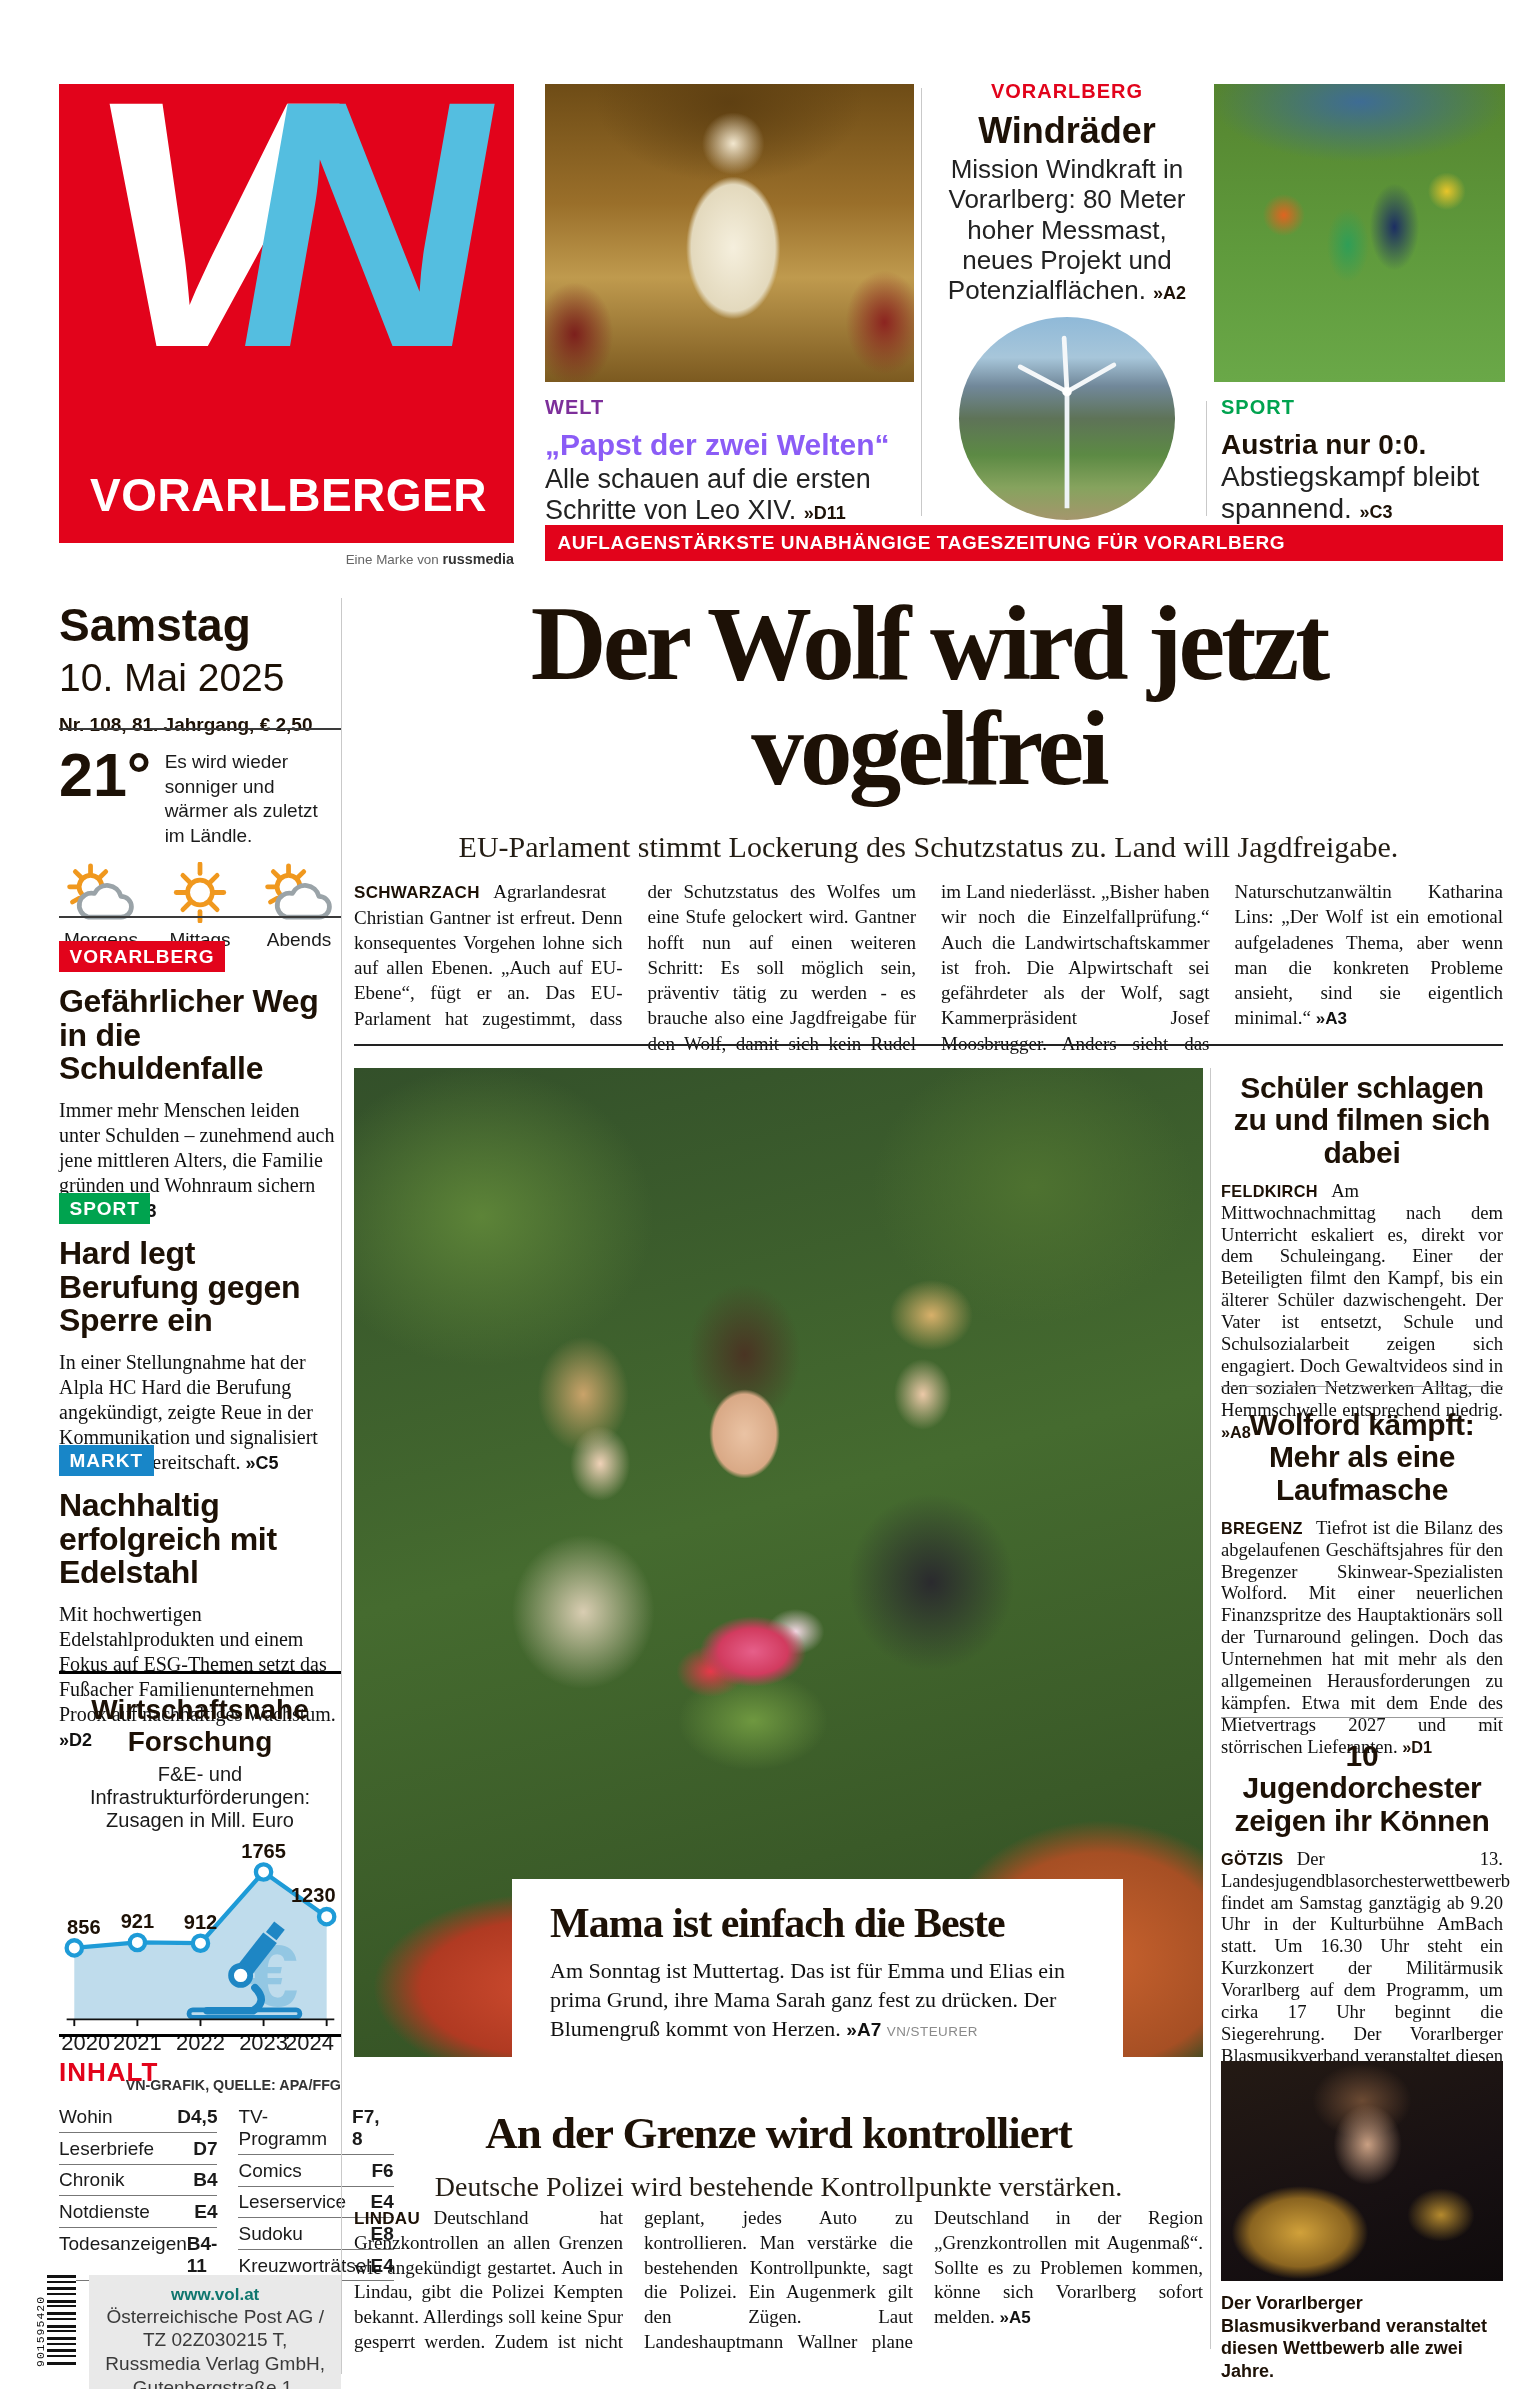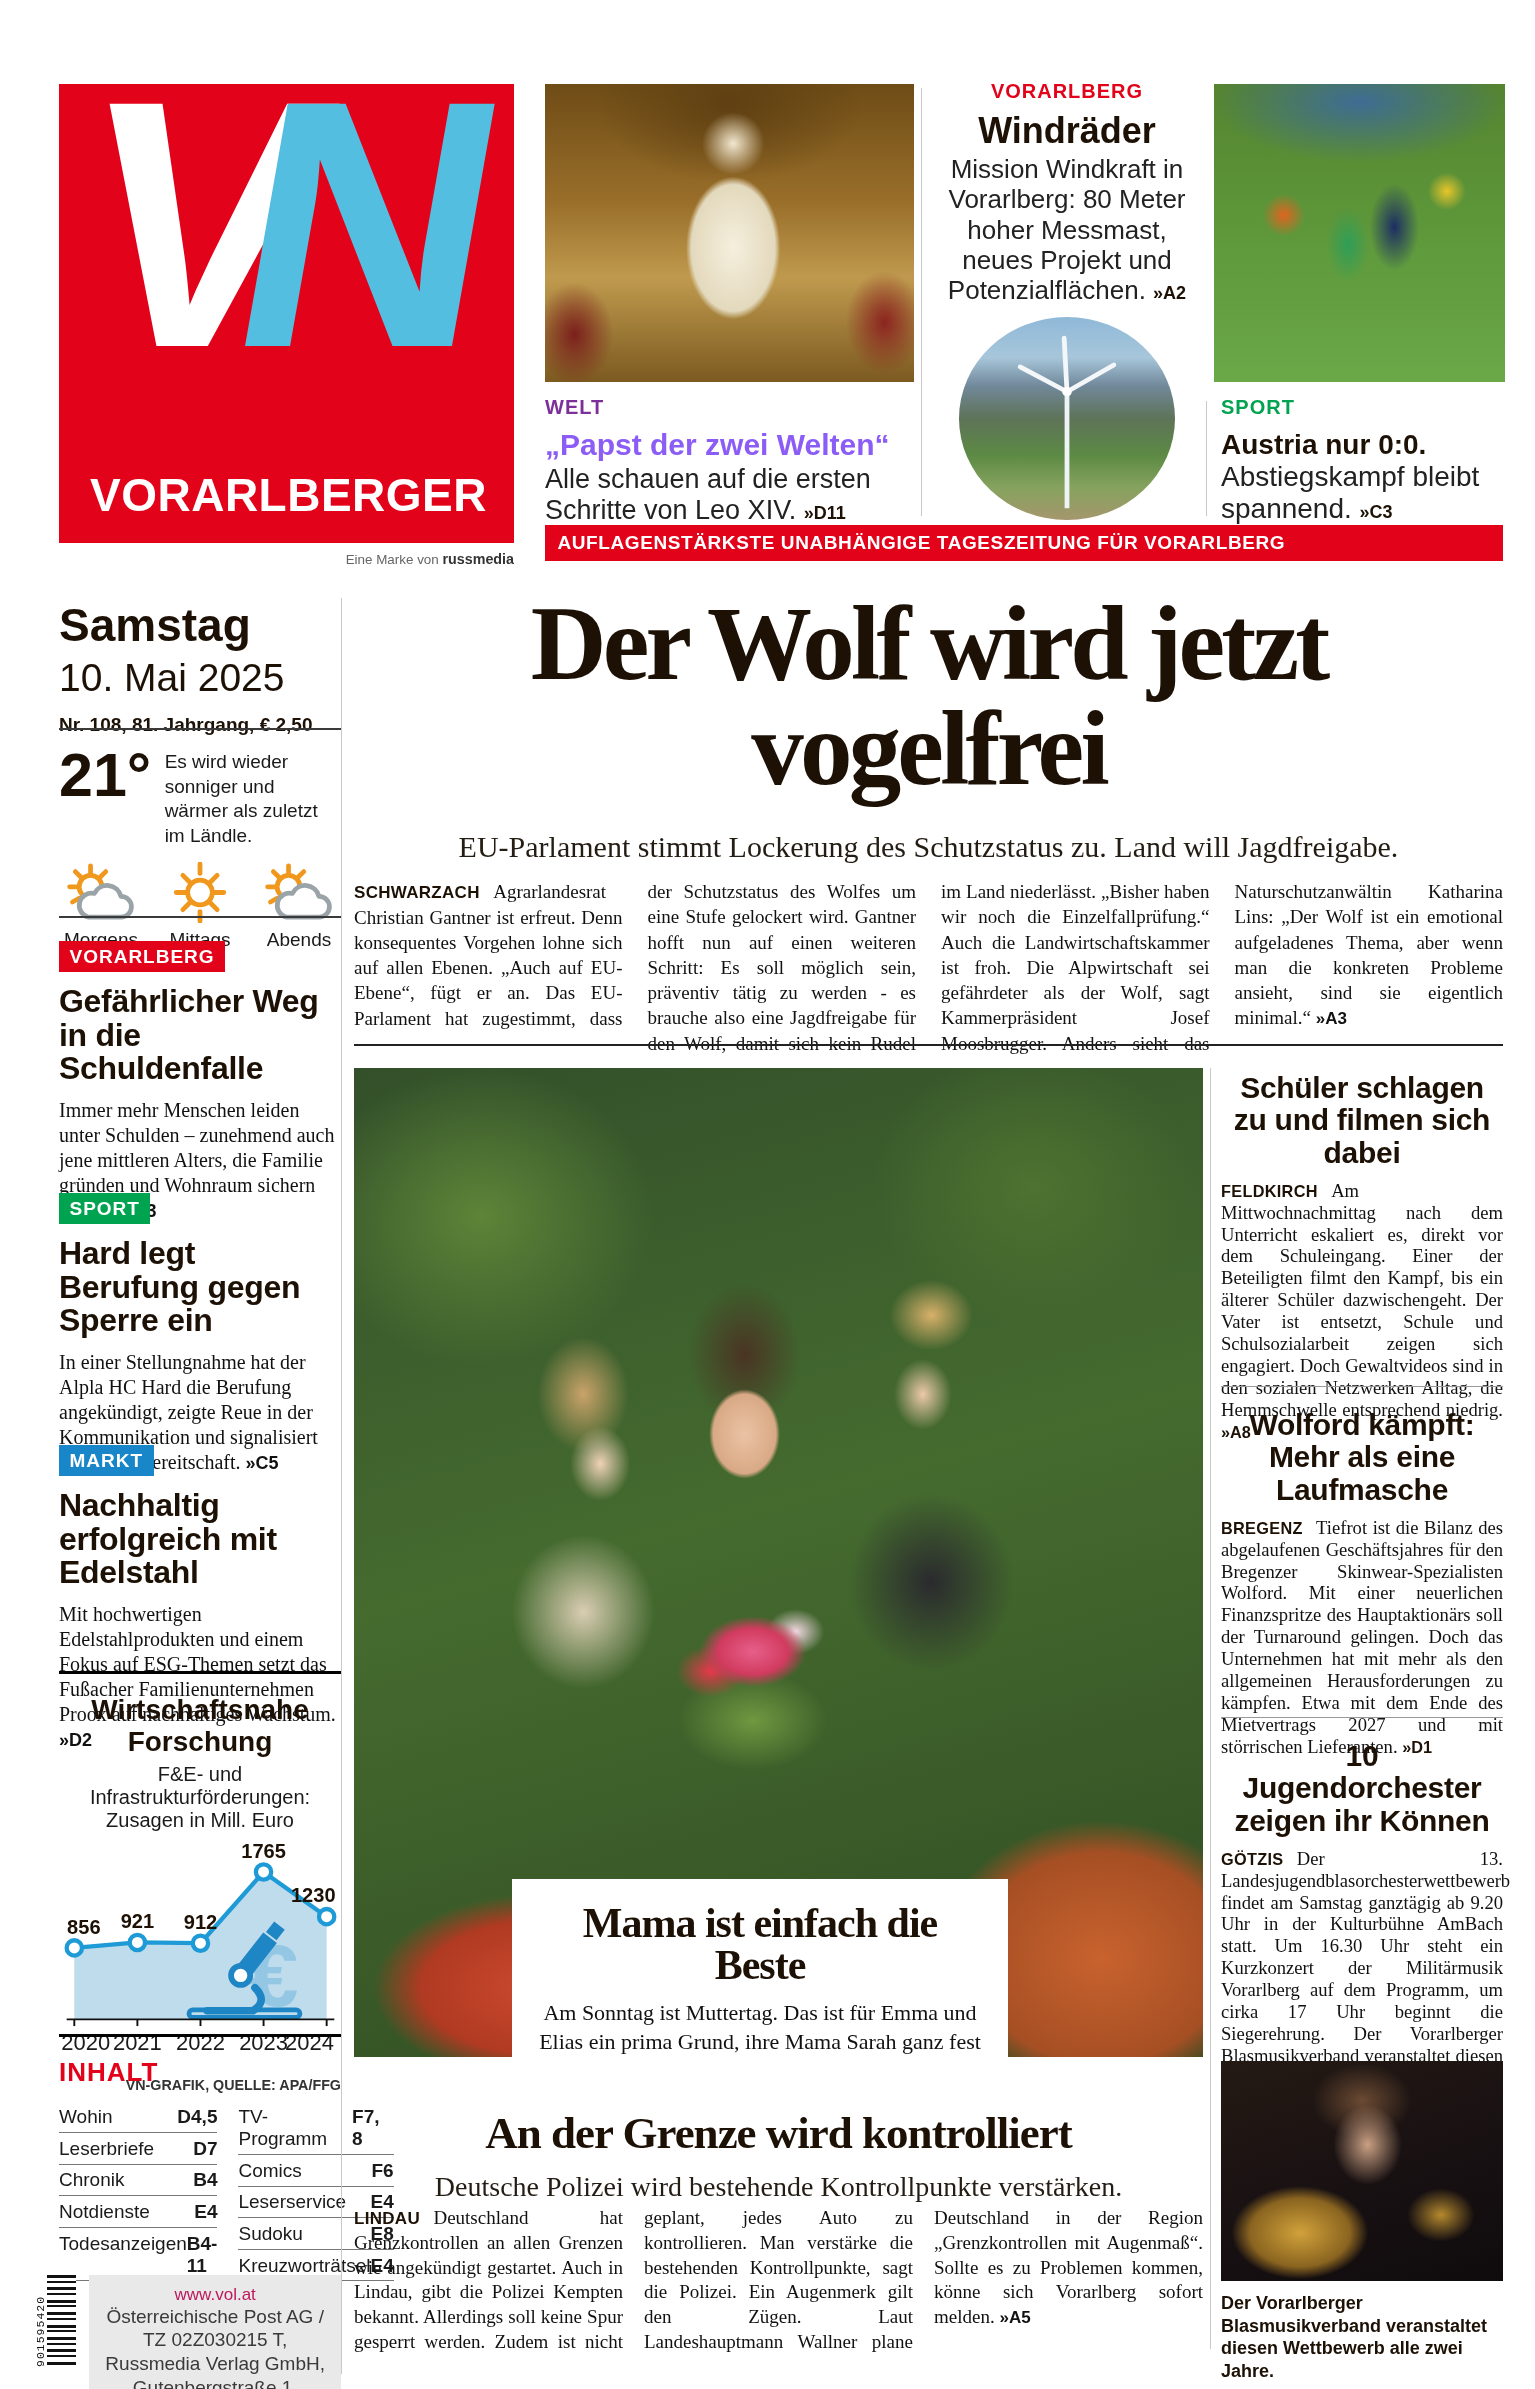--- a/index.html
+++ b/index.html
@@ -90,21 +90,21 @@
   #inhalt .grid{display:grid;grid-template-columns:1fr 1fr;column-gap:21px;margin-top:13.4px;}
   #inhalt .irow{display:flex;justify-content:space-between;border-bottom:1.9px solid #777;
                 padding:4.8px 0 3.8px;font-size:19px;}
   #inhalt .irow b{font-size:19px;}
   #imprint-row{top:2275px;display:flex;align-items:flex-start;}
   #barcode-wrap{display:flex;margin-left:-25px;}
   .bc-num{writing-mode:vertical-rl;transform:rotate(180deg);font-family:"Liberation Mono","DejaVu Sans Mono",monospace;
           font-size:11.5px;color:#111;letter-spacing:1px;height:92px;}
   .bc-bars{width:29px;height:92px;background:repeating-linear-gradient(180deg,#111 0 2.9px,#fff 2.9px 5.7px,#111 5.7px 7.6px,#fff 7.6px 12.4px);}
   #imprint-box{margin-left:13.4px;flex:1;background:#e9e9e9;text-align:center;padding:9.6px 7.6px 11.5px;}
-  #imprint-box .url{color:#be185d;font-weight:normal;font-size:17px;}
+  #imprint-box .url{color:#0f766e;font-weight:bold;font-size:17px;}
   #imprint-box .line{font-size:19px;color:#3a3a3a;line-height:1.25;}
 
   
   #wolf-head{left:354px;top:591px;width:1149px;text-align:center;}
   #wolf-head .t{display:inline-block;max-width:879px;font-size:105px;line-height:1.0;font-weight:bold;
                 letter-spacing:-3.8px;color:#1d1106;}
   #wolf-sub{left:354px;top:830px;width:1149px;text-align:center;font-size:30px;color:#241d14;}
   #wolf-body{left:354px;top:879px;width:1149px;column-count:4;column-gap:25px;
              font-size:19px;line-height:1.33;text-align:justify;color:#111;}
   .lead-in{font-family:"Liberation Sans","DejaVu Sans",sans-serif;font-weight:bold;font-size:17px;
@@ -126,22 +126,22 @@
       radial-gradient(48px 59px at 67% 33%, #ecc9a8 0%, transparent 60%),
       radial-gradient(67px 57px at 68% 25%, #d8b06a 0%, transparent 62%),
       radial-gradient(134px 143px at 68% 52%, #2a2a2e 0%, transparent 62%),
       radial-gradient(115px 124px at 27% 55%, #d9cdb2 0%, transparent 62%),
       radial-gradient(239px 134px at 22% 93%, #cc4a2e 0%, #b03a22 50%, transparent 70%),
       radial-gradient(249px 143px at 55% 96%, #d4502f 0%, transparent 70%),
       radial-gradient(229px 191px at 88% 90%, #c8622e 0%, #a64f24 55%, transparent 72%),
       radial-gradient(287px 249px at 15% 15%, #5d8438 0%, transparent 60%),
       radial-gradient(268px 229px at 80% 12%, #4e7230 0%, transparent 60%),
       linear-gradient(165deg,#33502a 0%,#456b2f 45%,#3a5a28 75%,#2f4a22 100%);}
-  #caption-box{position:absolute;left:158px;top:811px;width:496px;background:#fff;
-               padding:23px 25px 19px;box-sizing:border-box;text-align:center;}
+  #caption-box{position:absolute;left:158px;top:811px;width:611px;background:#fff;
+               padding:23px 38px 19px;box-sizing:border-box;}
   #caption-box .cap-head{font-size:42px;font-weight:bold;letter-spacing:-1px;color:#1d1106;line-height:1;}
   #caption-box .cap-text{font-size:22px;line-height:1.3;margin-top:13.4px;color:#111;}
   #caption-box .credit{font-size:13.4px;color:#8a8a8a;font-family:"Liberation Sans","DejaVu Sans",sans-serif;
                        letter-spacing:0.5px;}
 
   
   .rrail{left:1221px;width:282px;}
   .rstory h2{margin:4px;font-size:30px;line-height:1.08;text-align:center;color:#1d1106;letter-spacing:-0.3px;}
   .rstory .body{margin-top:10.5px;font-size:18.6px;line-height:1.18;text-align:justify;color:#111;}
   .rstory .lead-in{font-size:16.3px;}

